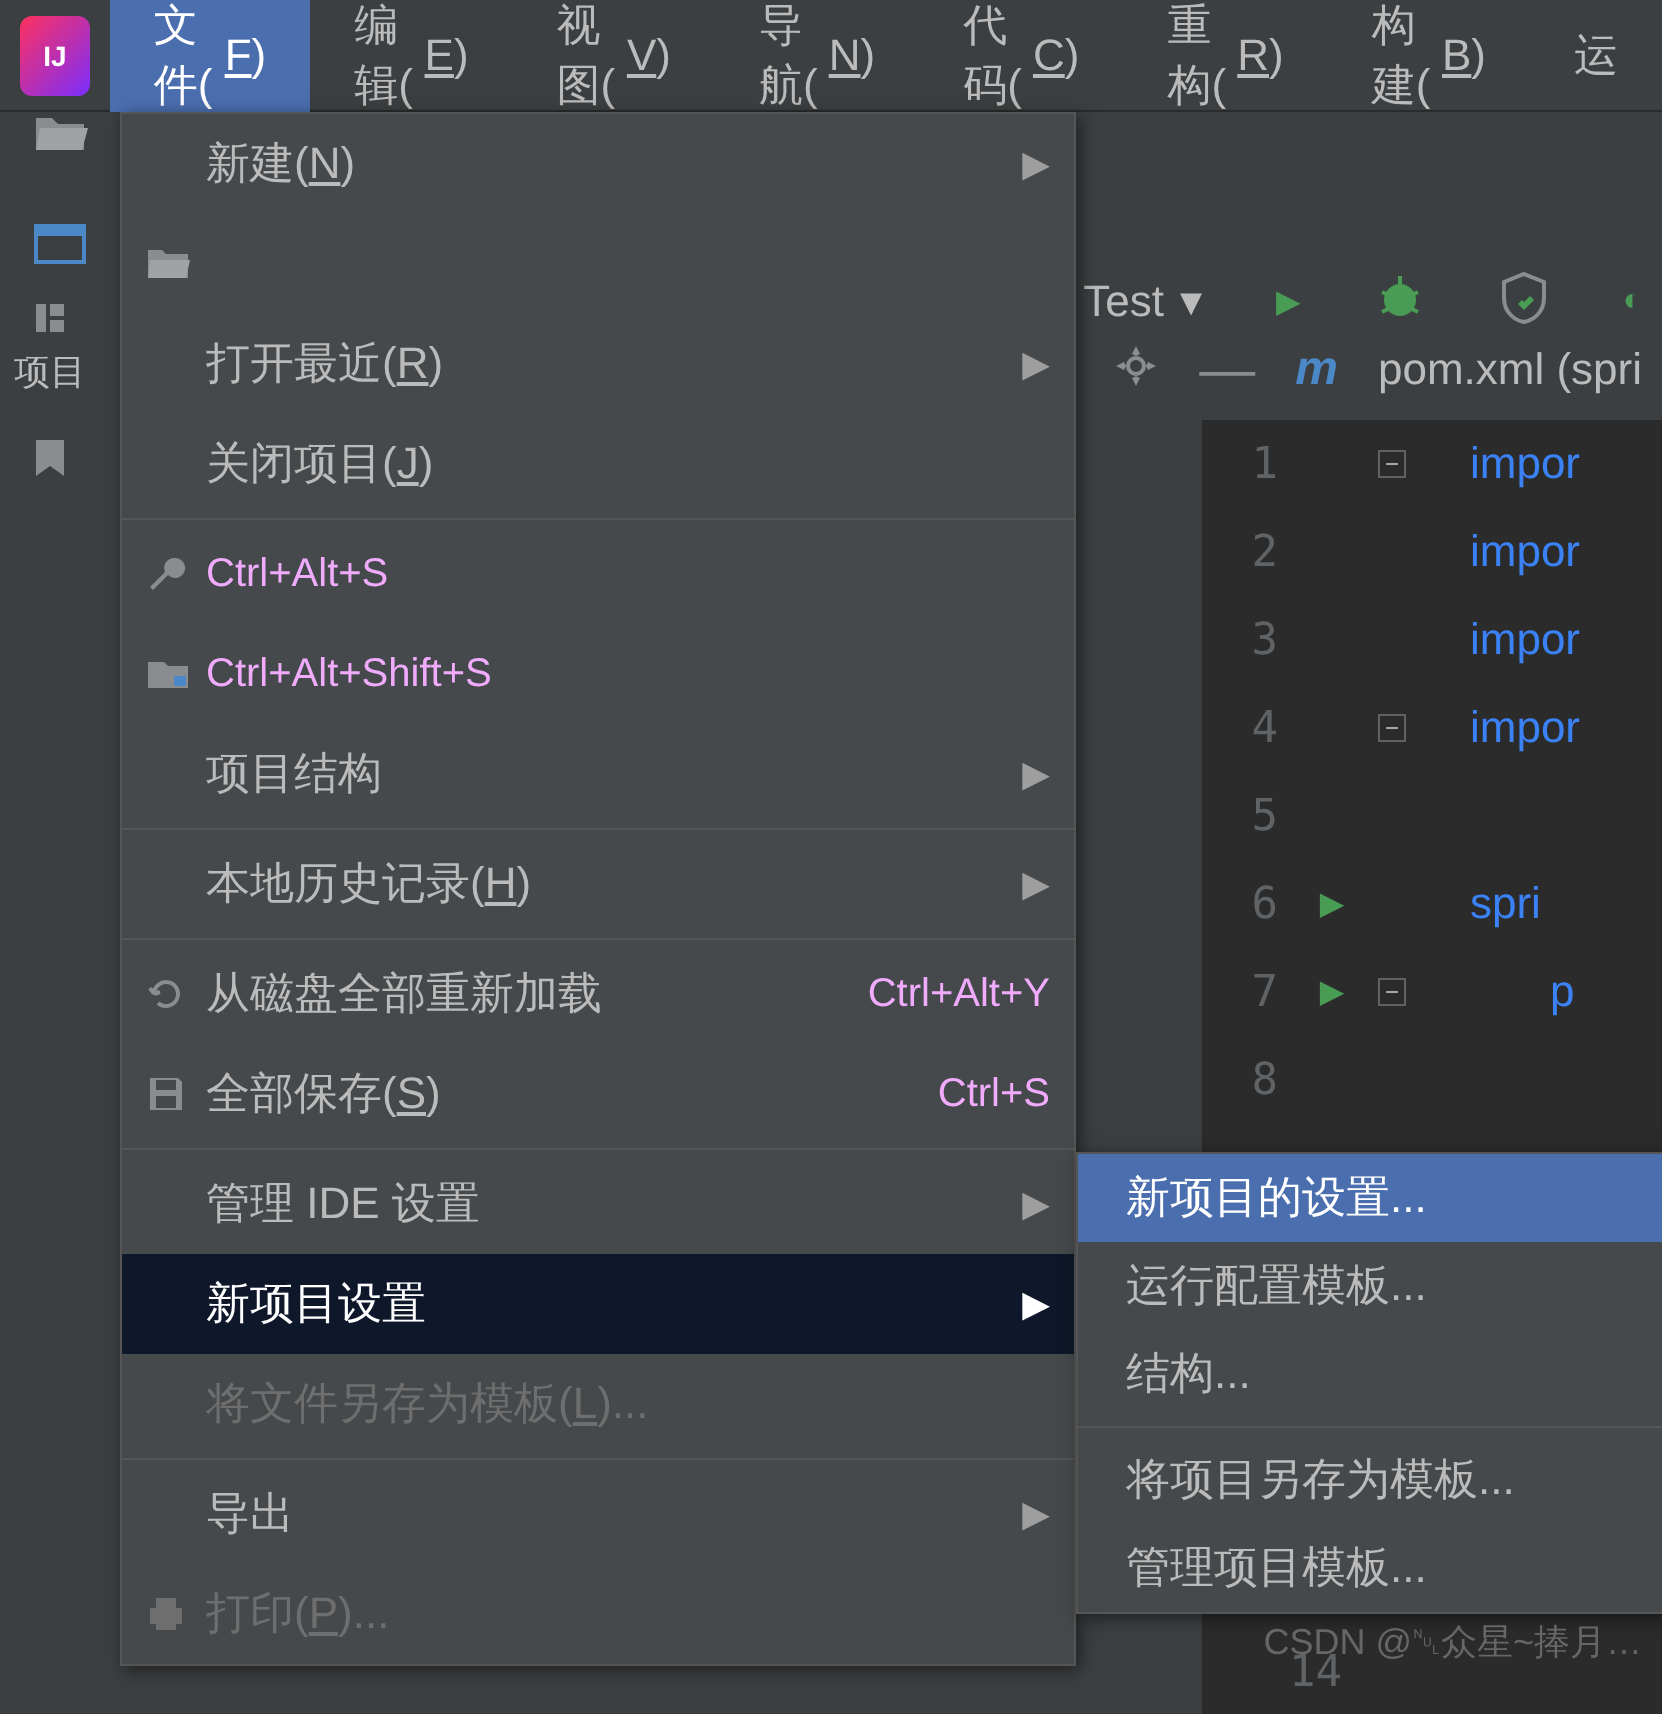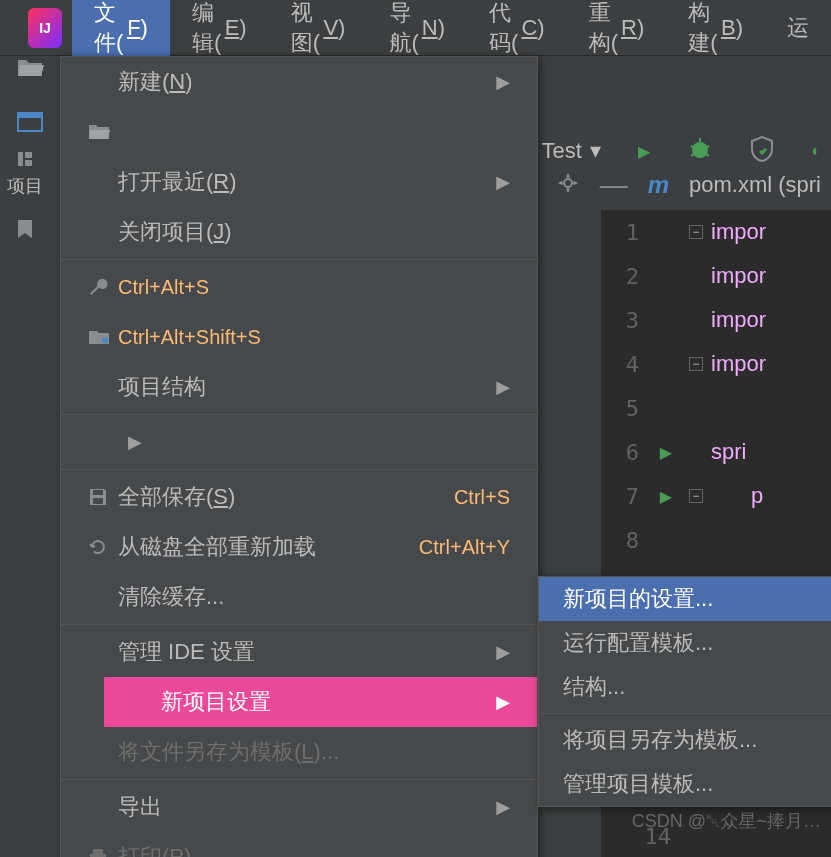--- a/index.html
+++ b/index.html
@@ -1,18 +1,18 @@
 <!DOCTYPE html>
 <html><head>
 <meta charset="utf-8">
 <style>
 * { margin: 0; padding: 0; box-sizing: border-box; font-family: "Microsoft YaHei", sans-serif; }
 body { background: #3c3f41; color: #bbbbbb; width: 831px; height: 857px; overflow: hidden; position: relative; }
 
-.menubar { background: #3c3f41; height: 56px; display: flex; align-items: center; border-bottom: 1px solid #2b2b2b; padding-left: 18px; }
+.menubar { background: #3c3f41; height: 56px; display: flex; align-items: center; border-bottom: 1px solid #2b2b2b; }
 .app-icon { width: 40px; height: 40px; margin: 0 10px; background: linear-gradient(135deg, #fe315d, #7b2eff); border-radius: 6px; display: flex; align-items: center; justify-content: center; color: #fff; font-weight: bold; font-size: 14px; }
 .menu-item { padding: 0 22px; height: 56px; display: flex; align-items: center; font-size: 22px; cursor: pointer; }
 .menu-item.active { background: #4b6eaf; color: #fff; }
 .mnemonic { text-decoration: underline; }
 
 .toolbar { position: absolute; top: 56px; left: 0; right: 0; height: 70px; display: flex; align-items: center; }
 .tool-left { width: 60px; display: flex; flex-direction: column; align-items: center; padding-top: 10px; gap: 30px; }
 .tool-icon { color: #8a8d8f; }
 .tool-right { position: absolute; right: 0; top: 60px; display: flex; align-items: center; gap: 37px; padding-right: 10px; height: 70px; }
 .run-config { color: #bbb; font-size: 22px; display: flex; align-items: center; gap: 8px; }
@@ -28,30 +28,30 @@
 .minus-icon { color: #8a8d8f; font-size: 28px; }
 .tab-m { color: #4a88c7; font-weight: bold; font-style: italic; font-size: 24px; }
 .tab-label { color: #bbb; font-size: 22px; }
 
 .editor { position: absolute; top: 210px; right: 0; width: 230px; bottom: 0; background: #2b2b2b; }
 .editor-line { display: flex; height: 44px; align-items: center; }
 .gutter-num { width: 50px; text-align: right; color: #606366; font-size: 22px; padding-right: 12px; font-family: monospace; }
 .gutter-icon { width: 30px; display: flex; justify-content: center; }
 .fold-minus { width: 14px; height: 14px; border: 1px solid #606366; display: flex; align-items: center; justify-content: center; font-size: 12px; line-height: 1; }
 .code { font-family: monospace; font-size: 22px; }
-.kw { color: #f0abfc; }
+.kw { color: #3b82f6; margin-left: 24px; }
 .play-gutter { color: #499c54; font-size: 16px; }
 
 .dropdown { position: absolute; top: 56px; left: 60px; width: 478px; background: #46494b; border: 1px solid #555; box-shadow: 2px 2px 8px rgba(0,0,0,0.5); }
-.dd-item { height: 50px; display: flex; align-items: center; padding: 0 27px; font-size: 22px; cursor: pointer; position: relative; }
-.dd-item.selected { background: #ec4899; color: #fff; margin-left: 43px; }
+.dd-item { height: 50px; display: flex; align-items: center; padding: 0 12px; font-size: 22px; cursor: pointer; position: relative; }
+.dd-item.selected { background: #0f172a; color: #fff; }
 .dd-item.disabled { color: #6e6e6e; }
 .dd-icon { width: 30px; display: flex; justify-content: flex-start; color: #8a8d8f; }
 .dd-label { flex: 1; }
-.dd-shortcut { color: #fdba74; font-size: 20px; }
+.dd-shortcut { color: #f0abfc; font-size: 20px; }
 .dd-arrow { color: #9e9e9e; font-size: 18px; margin-left: 10px; }
 .dd-item.selected .dd-arrow { color: #fff; }
 .dd-sep { height: 1px; background: #555; margin: 2px 0; }
 
 .submenu { position: absolute; top: 576px; left: 538px; width: 300px; background: #46494b; border: 1px solid #555; box-shadow: 2px 2px 8px rgba(0,0,0,0.5); }
 .sub-item { height: 44px; display: flex; align-items: center; padding: 0 24px; font-size: 22px; cursor: pointer; }
 .sub-item.selected { background: #4b6eaf; color: #fff; }
 .sub-sep { height: 1px; background: #555; margin: 4px 0; }
 
 .watermark { position: absolute; bottom: 24px; right: 10px; color: #666; font-size: 18px; }
@@ -238,46 +238,43 @@
         <span class="dd-shortcut">Ctrl+Alt+Shift+S</span>
       </div>
       <div class="dd-item">
         <span class="dd-icon"></span>
         <span class="dd-label">项目结构</span>
         <span class="dd-arrow">▶</span>
       </div>
       <div class="dd-sep"></div>
       <div class="dd-item">
         <span class="dd-icon"></span>
-        <span class="dd-arrow">▶</span>
-      </div>
-      <div class="dd-sep"></div>
+        <span class="dd-label">本地历史记录(<span class="mnemonic">H</span>)</span>
+        <span class="dd-arrow">▶</span>
+      </div>
+      <div class="dd-sep"></div>
+      <div class="dd-item">
+        <span class="dd-icon">
+          <svg width="20" height="20" viewBox="0 0 20 20">
+            <path fill="none" stroke="#8a8d8f" stroke-width="2" d="M4 10a6 6 0 1 1 2 4.5M4 10l-2-3M4 10l3-1"></path>
+          </svg>
+        </span>
+        <span class="dd-label">从磁盘全部重新加载</span>
+        <span class="dd-shortcut">Ctrl+Alt+Y</span>
+      </div>
       <div class="dd-item">
         <span class="dd-icon">
           <svg width="20" height="20" viewBox="0 0 20 20">
             <path fill="#8a8d8f" d="M2 2h14l2 2v14H2z"></path>
             <rect x="5" y="3" width="10" height="5" fill="#46494b"></rect>
             <rect x="5" y="11" width="10" height="6" fill="#46494b"></rect>
           </svg>
         </span>
         <span class="dd-label">全部保存(<span class="mnemonic">S</span>)</span>
         <span class="dd-shortcut">Ctrl+S</span>
-      </div>
-      <div class="dd-item">
-        <span class="dd-icon">
-          <svg width="20" height="20" viewBox="0 0 20 20">
-            <path fill="none" stroke="#8a8d8f" stroke-width="2" d="M4 10a6 6 0 1 1 2 4.5M4 10l-2-3M4 10l3-1"></path>
-          </svg>
-        </span>
-        <span class="dd-label">从磁盘全部重新加载</span>
-        <span class="dd-shortcut">Ctrl+Alt+Y</span>
-      </div>
-      <div class="dd-item">
-        <span class="dd-icon"></span>
-        <span class="dd-label">清除缓存...</span>
       </div>
       <div class="dd-sep"></div>
       <div class="dd-item">
         <span class="dd-icon"></span>
         <span class="dd-label">管理 IDE 设置</span>
         <span class="dd-arrow">▶</span>
       </div>
       <div class="dd-item selected">
         <span class="dd-icon"></span>
         <span class="dd-label">新项目设置</span>

